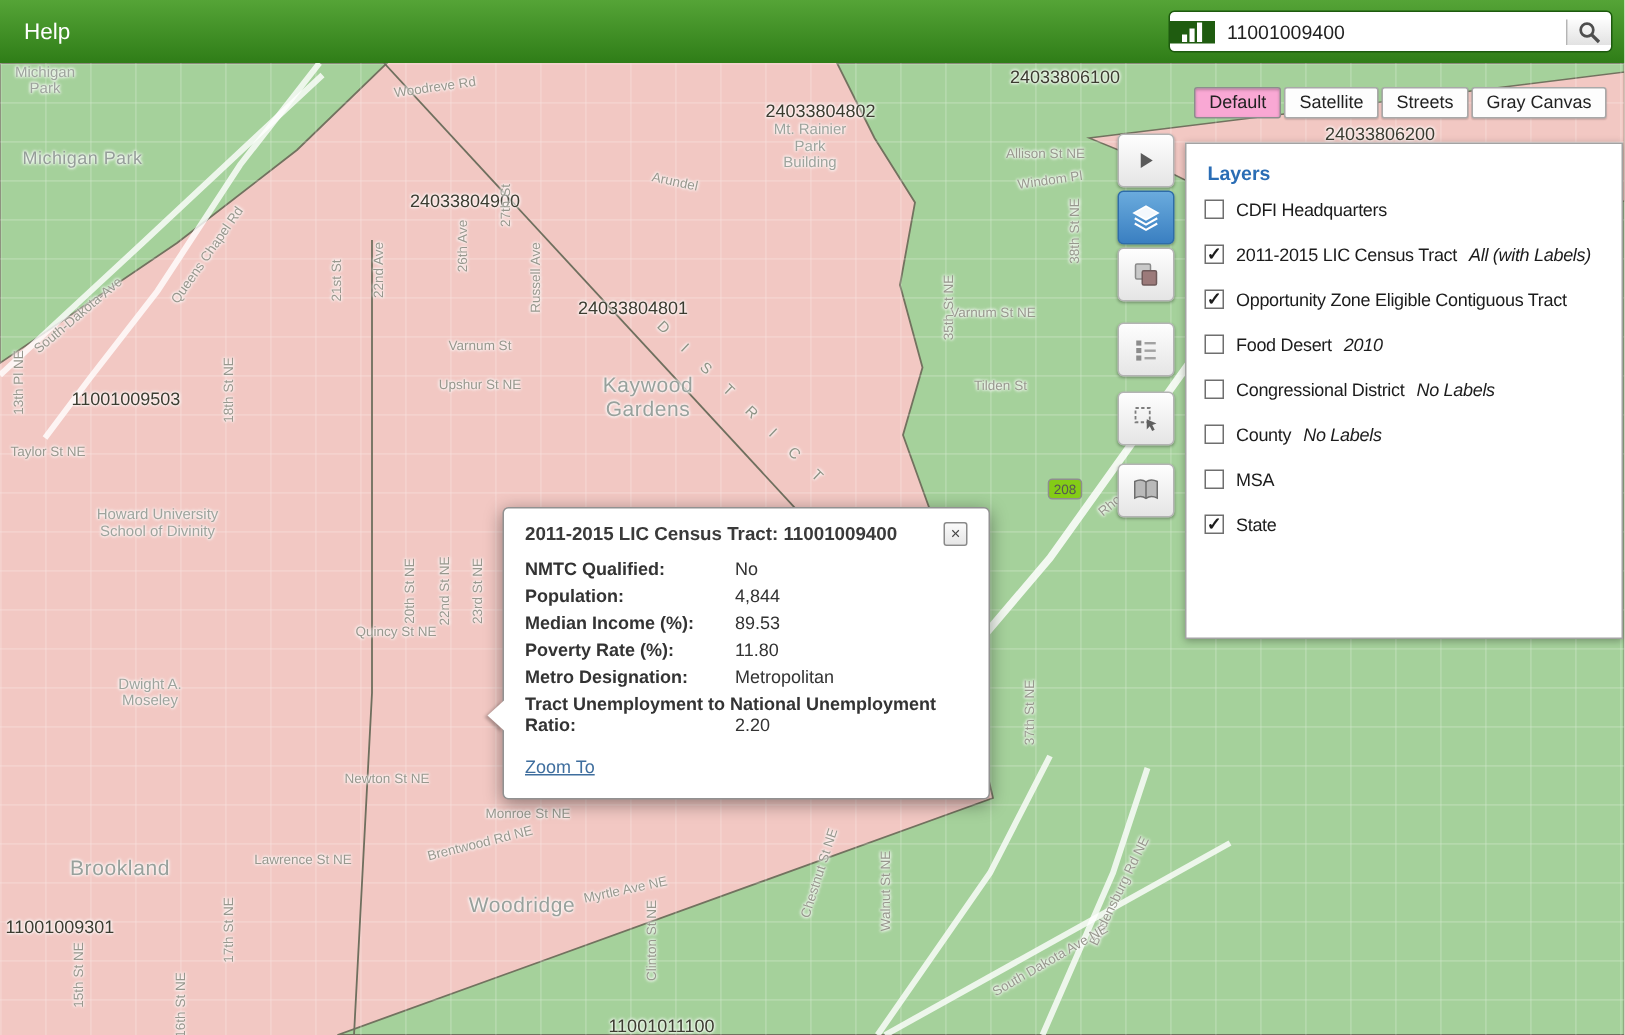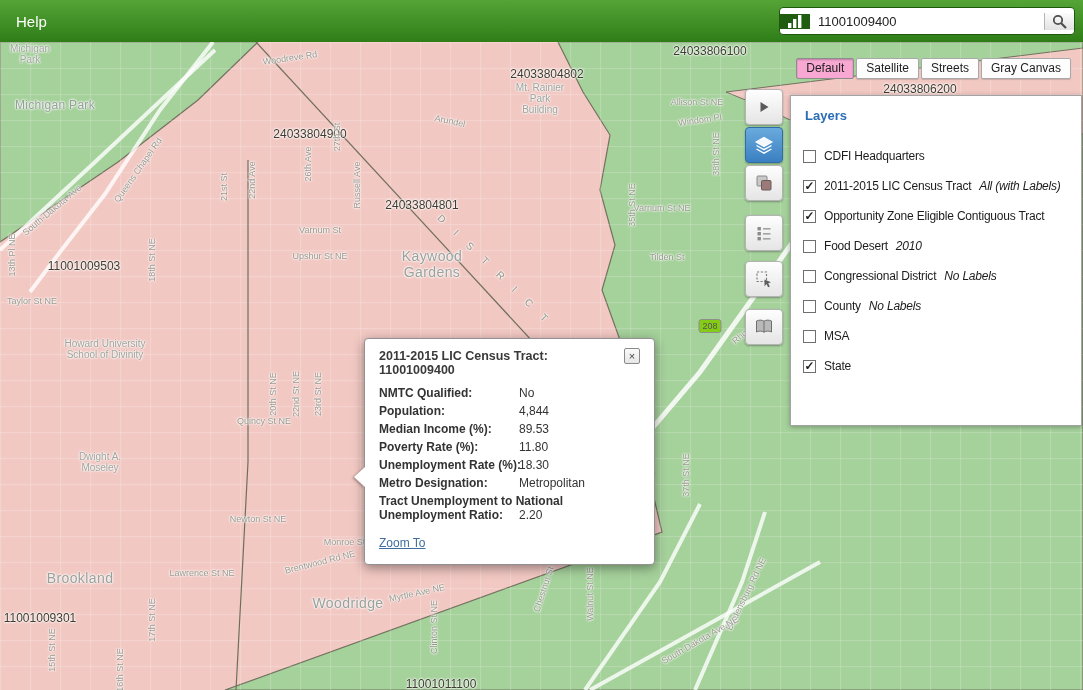--- a/index.html
+++ b/index.html
@@ -48,30 +48,30 @@
   .tool-btn.active { background:linear-gradient(#6aabdd,#3a7fc1); border-color:#2f6ca8; }
   .tool-btn:nth-of-type(3){ margin-bottom:14px; }
   .tool-btn:nth-of-type(4){ margin-bottom:10px; }
   .tool-btn:nth-of-type(5){ margin-bottom:12px; }
   .tool-icon { display:flex; }
 
   
   .layers-panel { position:absolute; left:790px; top:53px; width:292px; background:#fff;
     border:1px solid #a3a3a3; box-shadow:0 1px 5px rgba(0,0,0,.3); padding-bottom:52px; }
   .layers-title { color:#2a6db5; font-weight:bold; font-size:13px; padding:12px 14px 10px; }
-  .layer-row { display:flex; align-items:flex-end; height:30px; padding:0 12px; font-size:12px;
+  .layer-row { display:flex; align-items:flex-start; height:30px; padding:0 12px; font-size:12px;
     letter-spacing:-.2px; color:#1c1c1c; white-space:nowrap; }
   .cb { width:13px; height:13px; flex:none; border:1px solid #6f6f6f; background:#fff; margin-right:8px;
     font-size:12px; font-weight:bold; line-height:11px; text-align:center; color:#1c1c1c; cursor:pointer; }
   .layer-note { font-style:italic; margin-left:8px; }
 
   
-  .popup { position:absolute; left:335px; top:296px; width:291px; background:#fff;
+  .popup { position:absolute; left:335px; top:296px; width:325px; background:#fff;
     border:1px solid #919191; border-radius:4px; box-shadow:0 3px 12px rgba(0,0,0,.4);
-    padding:10px 14px 14px; font-size:12px; color:#333;margin-left:29px; }
+    padding:10px 14px 14px; font-size:12px; color:#333; }
   .popup-tail { position:absolute; left:-11px; top:128px; width:0; height:0;
     border-top:10px solid transparent; border-bottom:10px solid transparent; border-right:11px solid #fff;
     filter:drop-shadow(-2px 1px 1px rgba(0,0,0,.25)); }
   .popup-head { position:relative; padding-right:22px; margin-bottom:9px; }
   .popup-title { font-weight:bold; font-size:12.5px; color:#3a3a3a; }
   .popup-close { position:absolute; top:-1px; right:0; width:16px; height:16px; border:1px solid #8a8a8a;
     border-radius:2px; background:linear-gradient(#fafafa,#e6e6e6); font-size:11px; line-height:14px;
     text-align:center; color:#444; cursor:pointer; }
   .prow { position:relative; margin-bottom:4px; line-height:14px; min-height:14px; }
   .plbl { font-weight:bold; color:#333; }
@@ -306,21 +306,20 @@
       <div class="popup-tail"></div>
       <div class="popup-head">
         <span class="popup-title">2011-2015 LIC Census Tract: 11001009400</span>
         <span class="popup-close">×</span>
       </div>
       <div class="popup-fields">
           <div class="prow"><span class="plbl">NMTC Qualified:</span><span class="pval">No</span></div>
           <div class="prow"><span class="plbl">Population:</span><span class="pval">4,844</span></div>
           <div class="prow"><span class="plbl">Median Income (%):</span><span class="pval">89.53</span></div>
           <div class="prow"><span class="plbl">Poverty Rate (%):</span><span class="pval">11.80</span></div>
-          <div class="prow"><span class="plbl">Unemployment Rate (%):</span><span class="pval">18.30</span></div>
           <div class="prow"><span class="plbl">Metro Designation:</span><span class="pval">Metropolitan</span></div>
           <div class="prow"><span class="plbl">Tract Unemployment to National Unemployment Ratio:</span><span class="pval">2.20</span></div>
         </div>
       <a class="zoomto">Zoom To</a>
     </div>
 
   </div>
 </div>
 
 </body></html>

